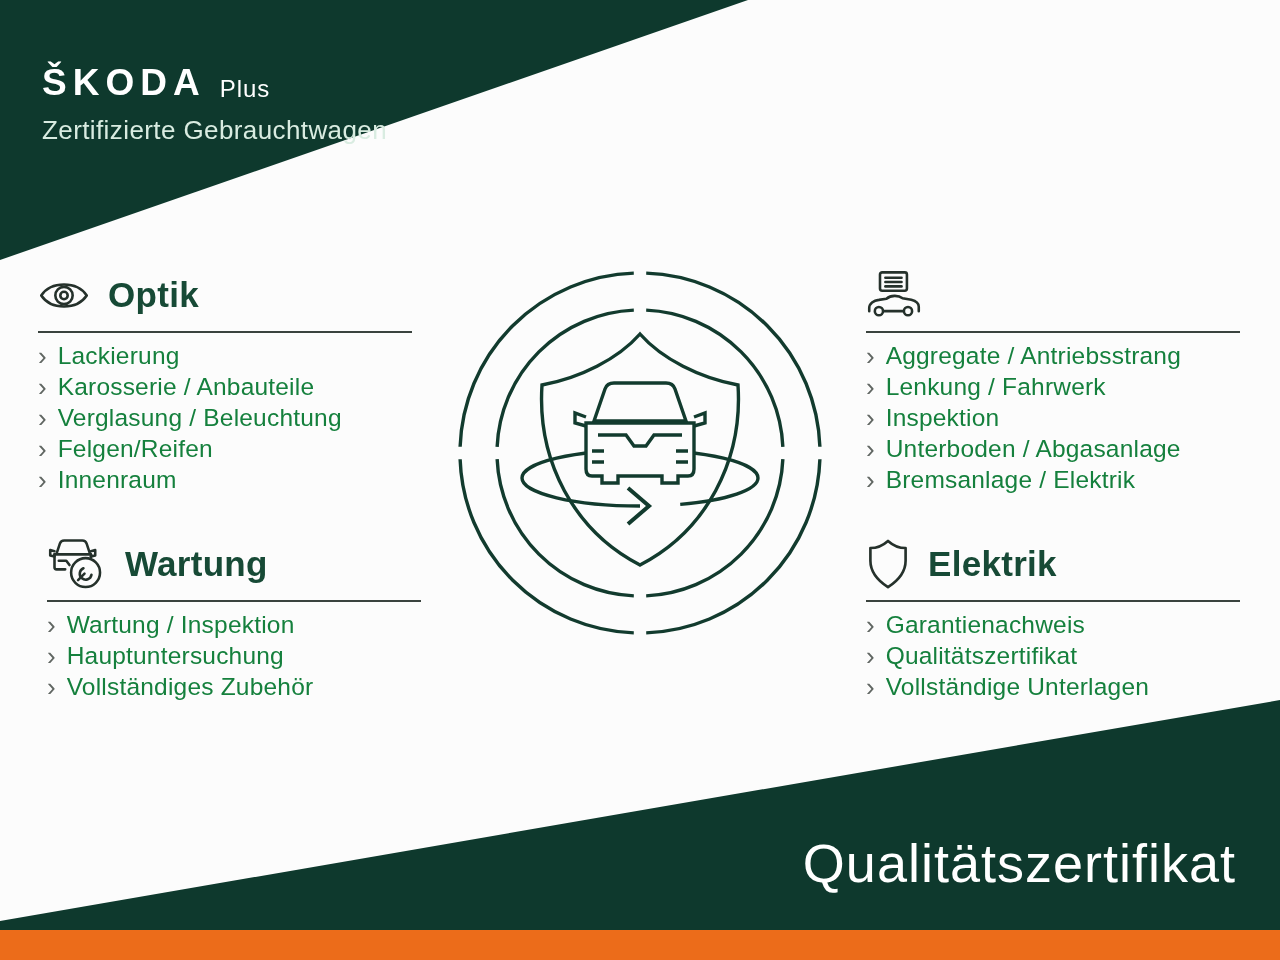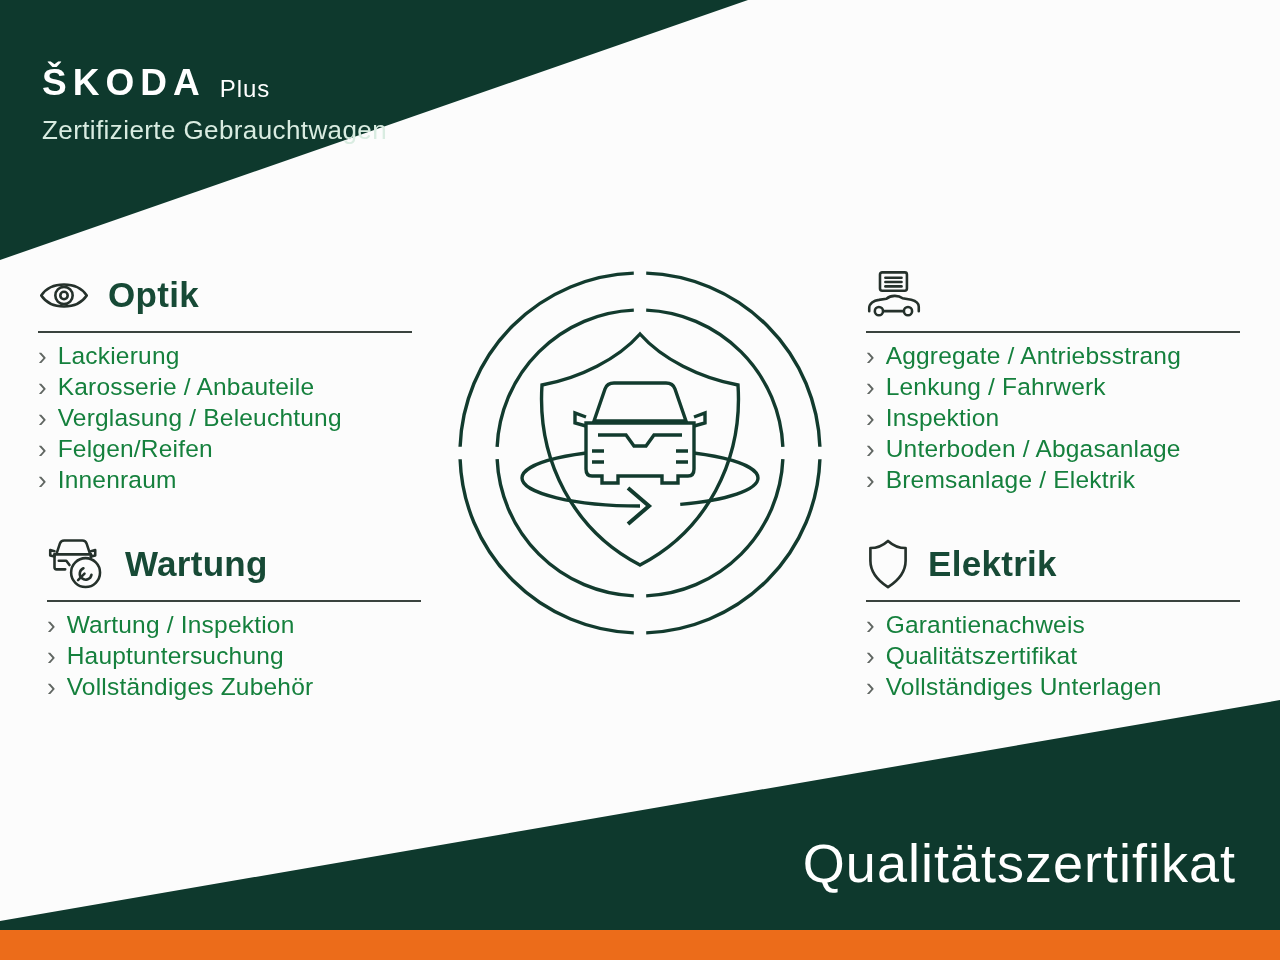--- a/index.html
+++ b/index.html
@@ -188,21 +188,21 @@
   <li>
         <span class="mk">›</span>
         <span class="txt">Garantienachweis</span>
       </li>
       <li>
         <span class="mk">›</span>
         <span class="txt">Qualitätszertifikat</span>
       </li>
       <li>
         <span class="mk">›</span>
-        <span class="txt">Vollständiges Unterlagen</span>
+        <span class="txt">Vollständige Unterlagen</span>
       </li>
     </ul>
 </section>
 
 <div class="emblem">
   <svg width="376" height="376" viewBox="0 0 376 376">
 
     <circle cx="188" cy="188" r="180" pathLength="360" stroke-dasharray="86 4" stroke-dashoffset="-2"></circle>
     <circle cx="188" cy="188" r="143" pathLength="360" stroke-dasharray="85 5" stroke-dashoffset="-2.5"></circle>
 

